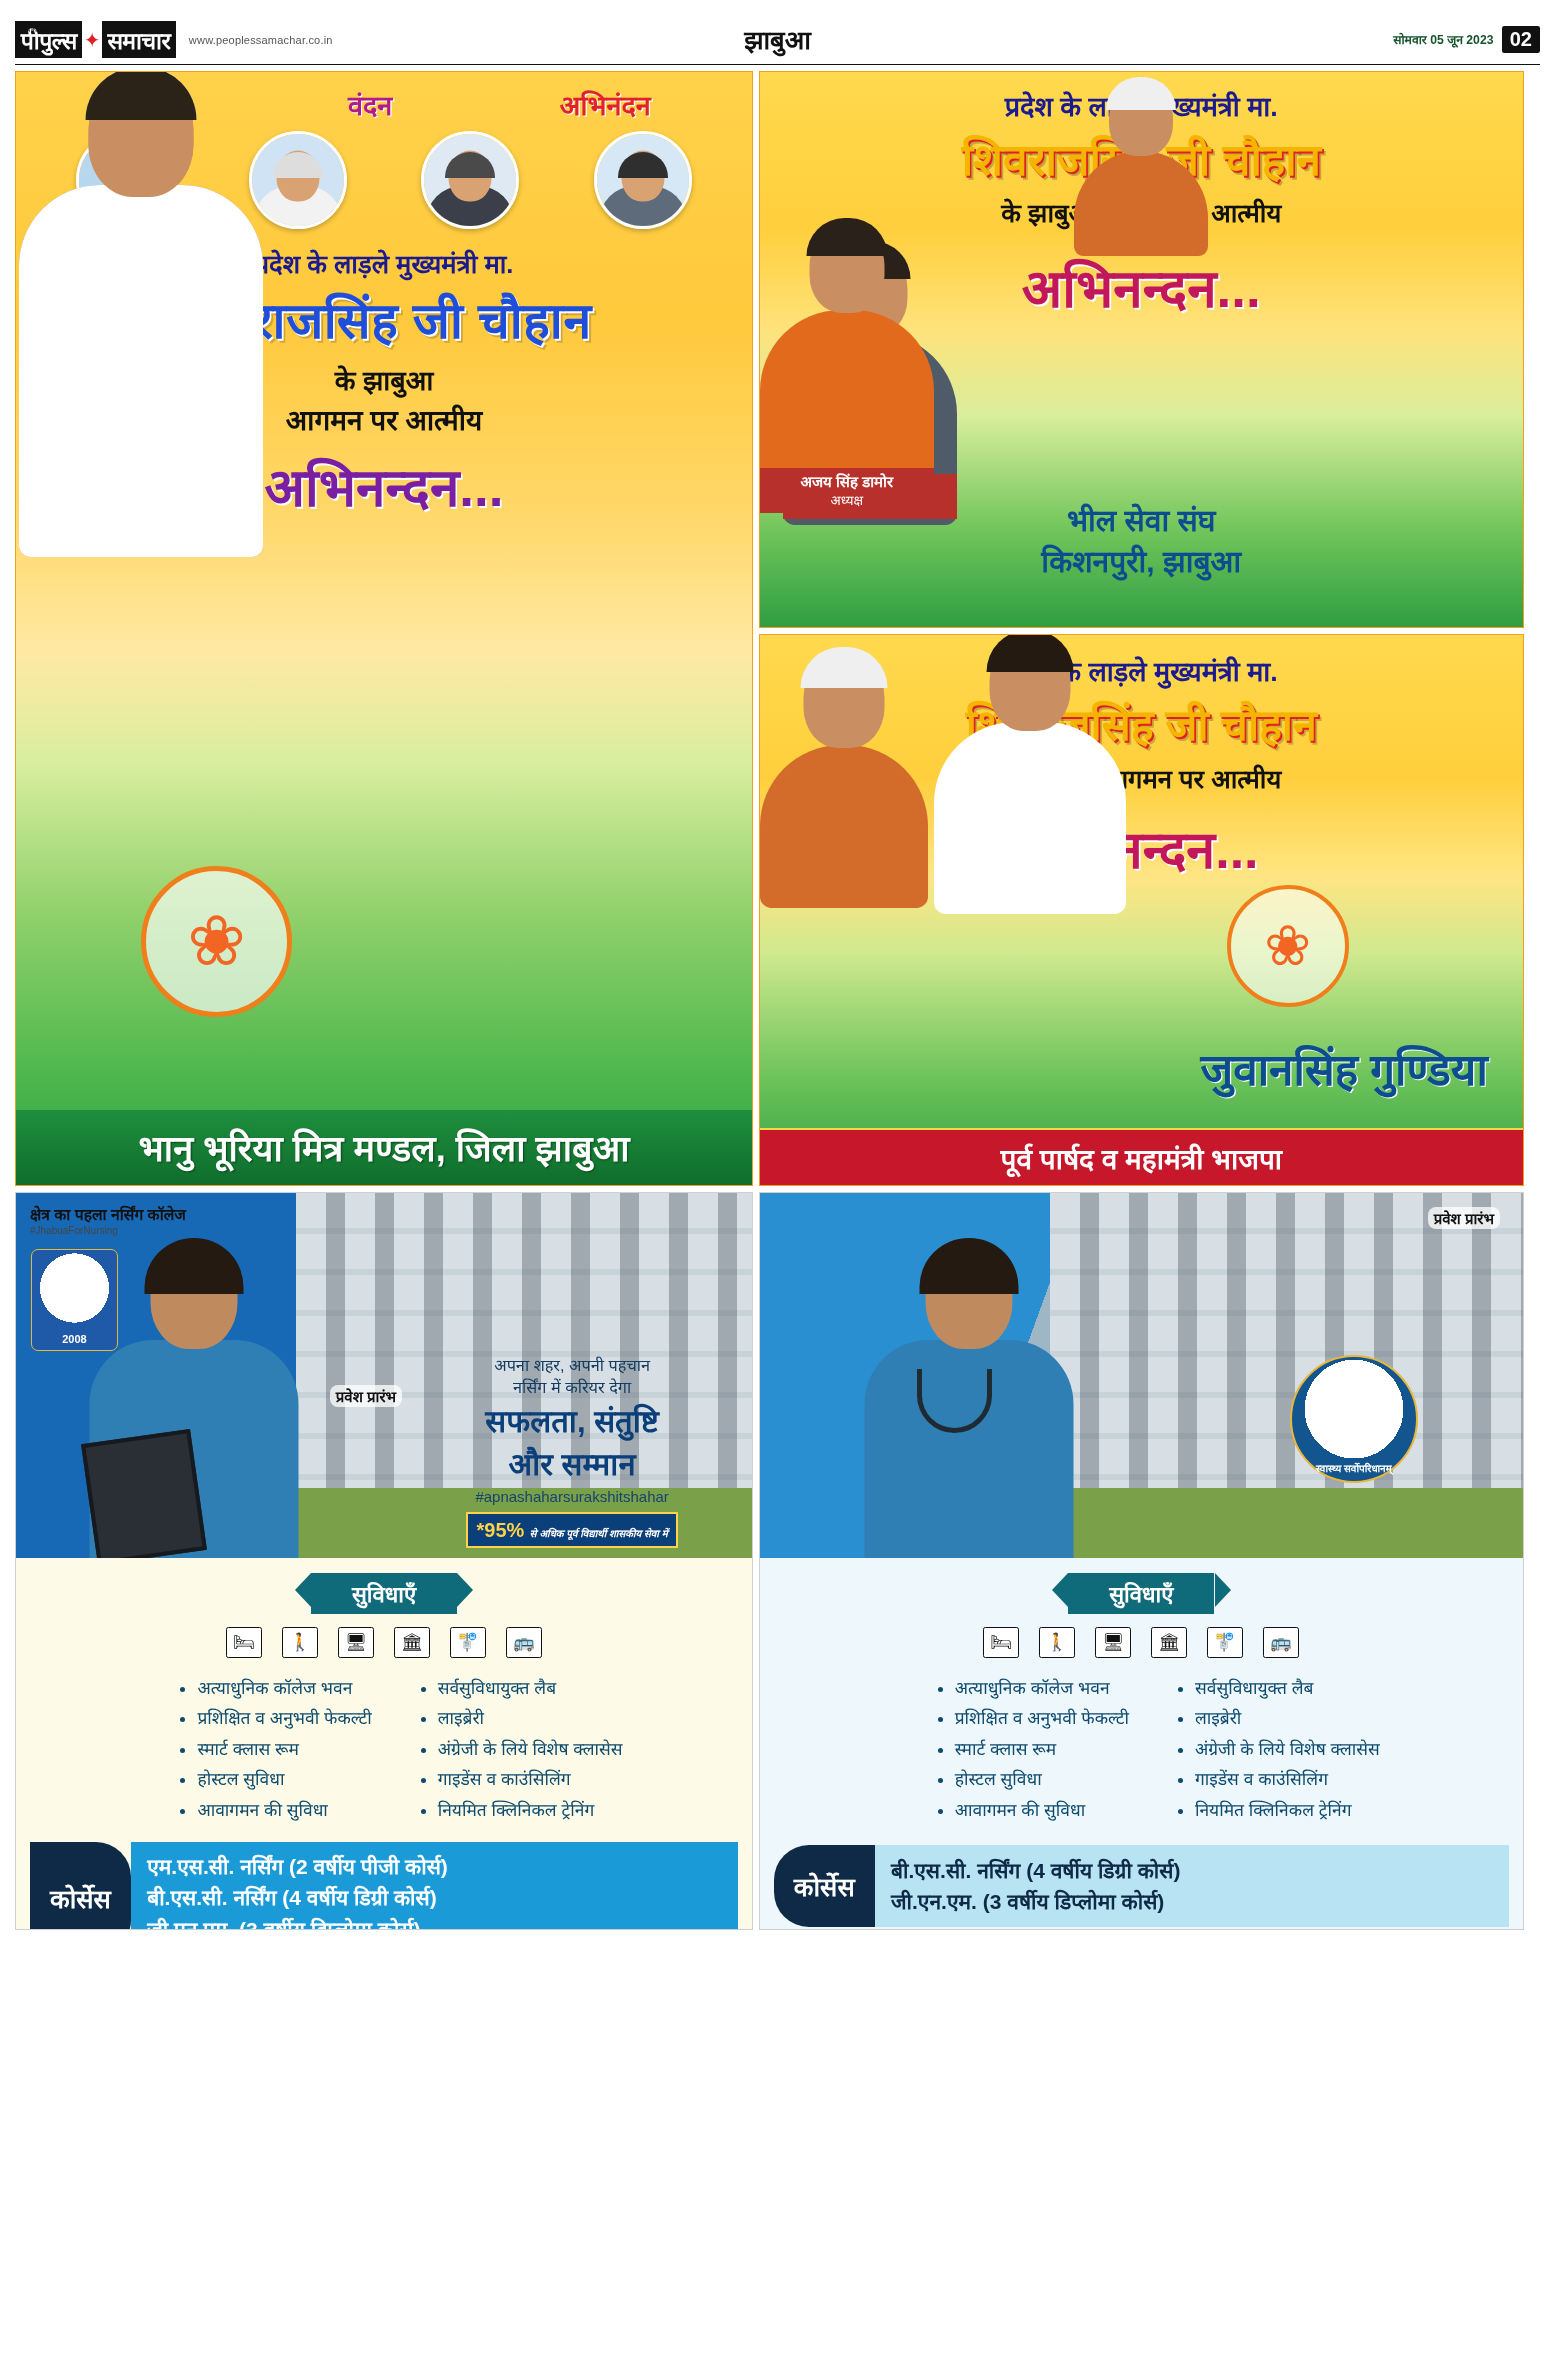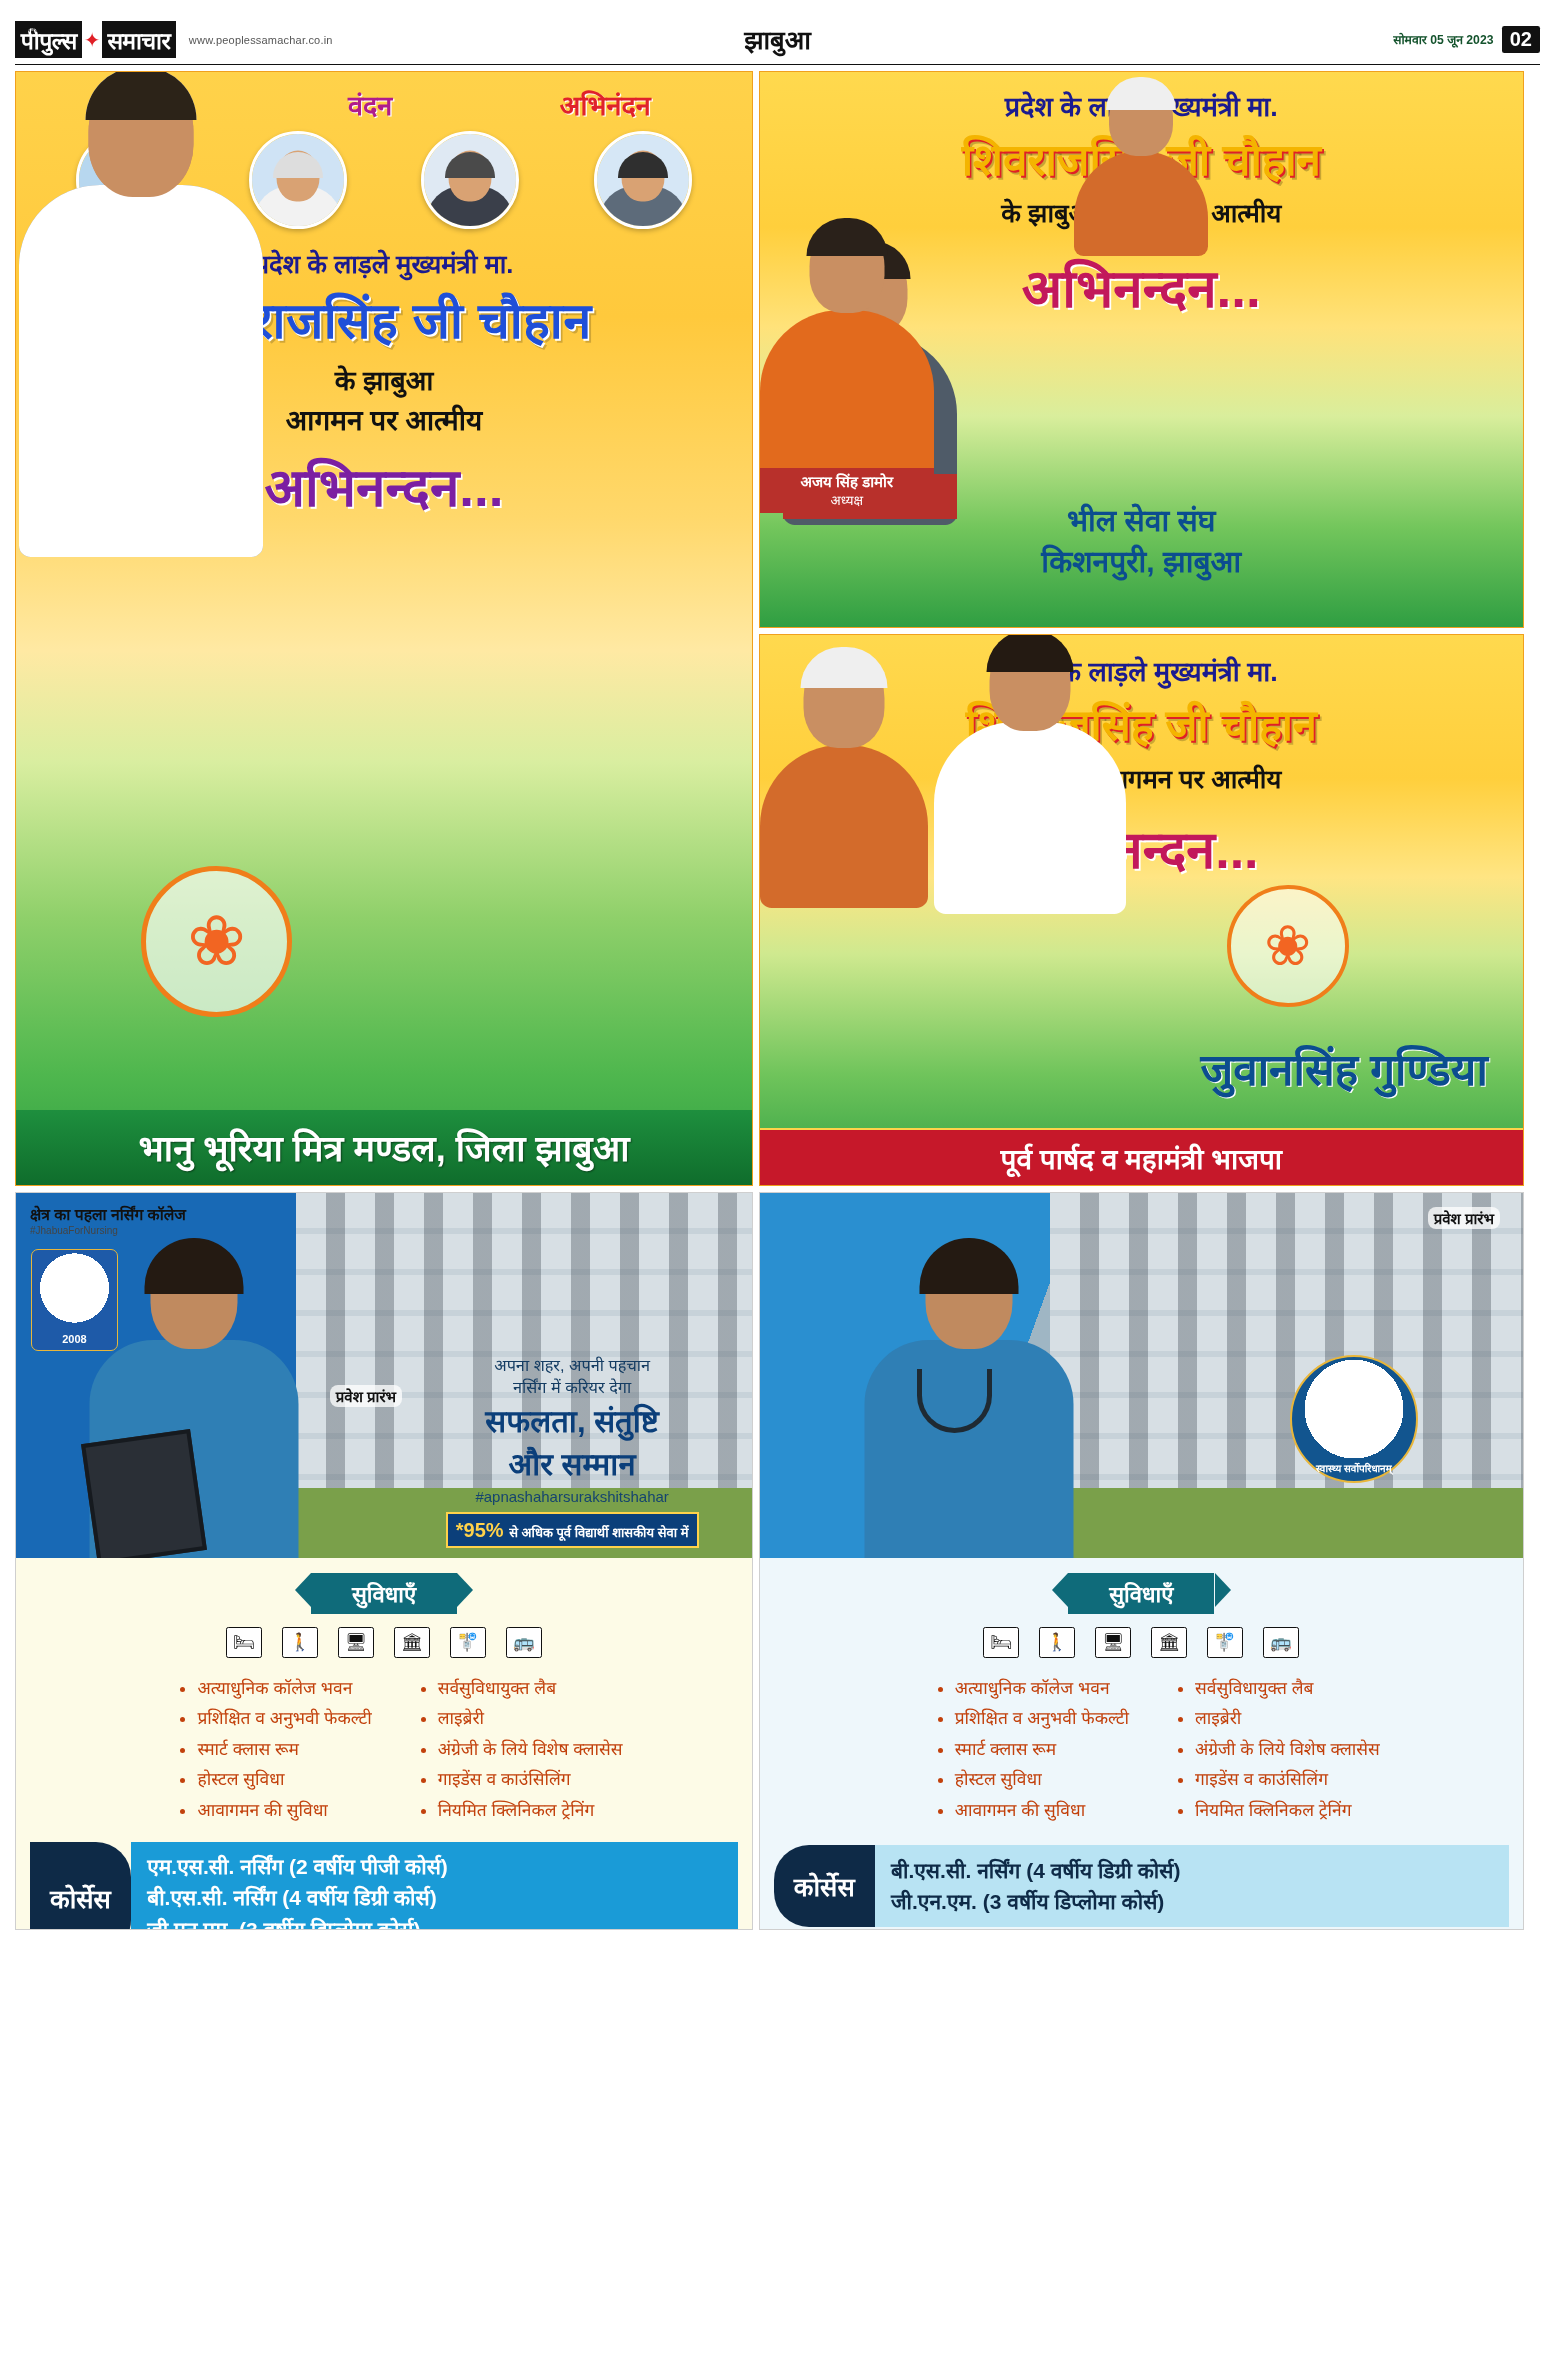--- a/index.html
+++ b/index.html
@@ -316,21 +316,21 @@
     text-align:center; color:#0c2b4a;
   }
   .slogan-box .s1 { font-size: 16.3px; color:#153d63; line-height:1.35; }
   .slogan-box .s2 { font-size: 31px; font-weight:bold; color:#0b3f7a; margin-top: 5.8px; line-height:1.2;}
   .slogan-box .s3 { font-size: 15px; color:#15446f; margin-top: 4.6px; }
   .pct {
     margin-top: 7px; background:#0b3f7a; color:#ffd24a;
     border: 2.3px solid #ffd24a; padding: 4.6px 8.1px; font-size: 20px; font-weight:bold;
     display:inline-block;
   }
-  .pct .rest { color:#ffffff; font-size: 13px; }
+  .pct .rest { color:#ffffff; font-size: 10px; font-style: italic; }
 
   .sub-head {
     text-align:center; margin-top: 15px;
   }
   .ribbon {
     display:inline-block; position:relative;
     background:#0f6b7a; color:#fff; font-size: 22px; font-weight:bold;
     padding: 5.8px 41px;
   }
   .ribbon:before, .ribbon:after {
@@ -343,21 +343,21 @@
   .icon-row {
     display:flex; justify-content:center; gap: 20px; margin-top: 12.8px;
   }
   .ic {
     width: 36px; height: 31px; border: 1.7px solid #111; border-radius: 2.3px;
     display:flex; align-items:center; justify-content:center; font-size: 17.4px; color:#111;
     background:#fff;
   }
   .feat {
     display:flex; justify-content:center; gap: 46px; margin-top: 15px;
-    font-size: 17.4px; color:#c2410c;margin-left:32px;
+    font-size: 17.4px; color:#0c4a6e;margin-left:32px;
   }
   .feat ul { margin:0; padding-left: 20px; line-height: 1.75; }
 
   .courses {
     margin: 16.3px 14px 0 14px;
     display:flex; align-items:stretch;
   }
   .courses-label {
     background:#0e2a47; color:#fff; font-size: 25.6px; font-weight:bold;
     display:flex; align-items:center; padding: 0 20px;

